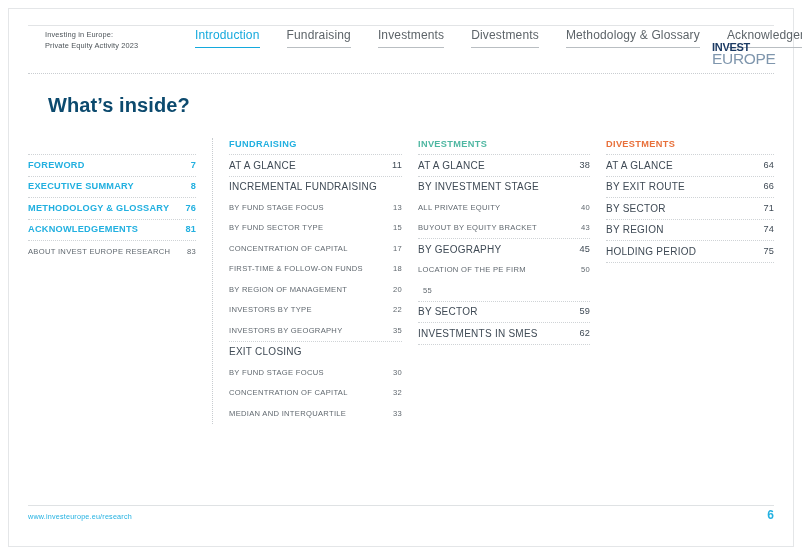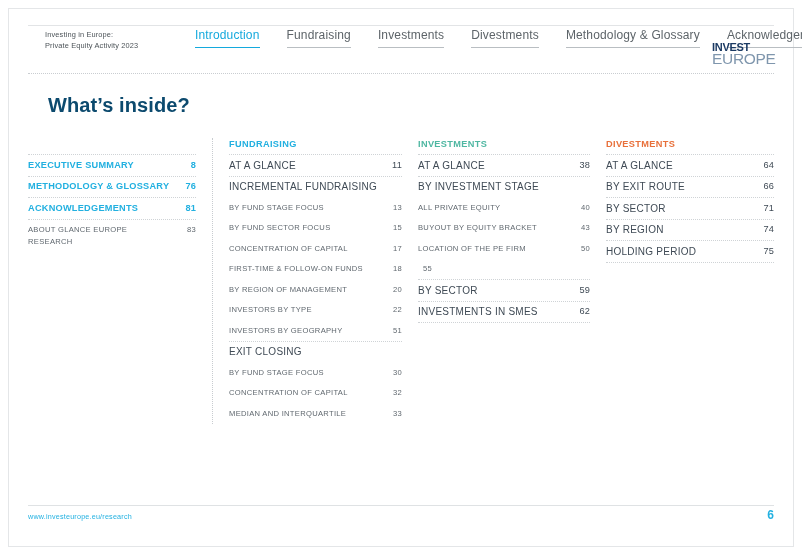--- a/index.html
+++ b/index.html
@@ -239,73 +239,77 @@
   </div>
 
   <div class="rule-under-header"></div>
 
   <h1 class="page-title">What’s inside?</h1>
 
   <div class="toc">
       <div class="col col-0">
         <div class="col-head">&nbsp;</div>
         <div class="row lvl-major-cy">
+          <span class="row-label">FOREWORD</span>
+          <span class="row-page">7</span>
+        </div>
+        <div class="row lvl-major-cy">
           <span class="row-label">EXECUTIVE SUMMARY</span>
           <span class="row-page">8</span>
         </div>
         <div class="row lvl-major-cy">
           <span class="row-label">METHODOLOGY &amp; GLOSSARY</span>
           <span class="row-page">76</span>
         </div>
         <div class="row lvl-major-cy">
           <span class="row-label">ACKNOWLEDGEMENTS</span>
           <span class="row-page">81</span>
         </div>
         <div class="row lvl-sub">
-          <span class="row-label">ABOUT GLANCE EUROPE RESEARCH</span>
+          <span class="row-label">ABOUT INVEST EUROPE RESEARCH</span>
           <span class="row-page">83</span>
         </div>
       </div>
       <div class="col col-1">
         <div class="col-head" style="color: rgb(34, 176, 224);">FUNDRAISING</div>
         <div class="row lvl-section">
           <span class="row-label">AT A GLANCE</span>
           <span class="row-page">11</span>
         </div>
         <div class="row lvl-section">
           <span class="row-label">INCREMENTAL FUNDRAISING</span>
           <span class="row-page"></span>
         </div>
         <div class="row lvl-sub no-rule">
           <span class="row-label">BY FUND STAGE FOCUS</span>
           <span class="row-page">13</span>
         </div>
         <div class="row lvl-sub no-rule">
-          <span class="row-label">BY FUND SECTOR FOCUS</span>
+          <span class="row-label">BY FUND SECTOR TYPE</span>
           <span class="row-page">15</span>
         </div>
         <div class="row lvl-sub no-rule">
           <span class="row-label">CONCENTRATION OF CAPITAL</span>
           <span class="row-page">17</span>
         </div>
         <div class="row lvl-sub no-rule">
           <span class="row-label">FIRST-TIME &amp; FOLLOW-ON FUNDS</span>
           <span class="row-page">18</span>
         </div>
         <div class="row lvl-sub no-rule">
           <span class="row-label">BY REGION OF MANAGEMENT</span>
           <span class="row-page">20</span>
         </div>
         <div class="row lvl-sub no-rule">
           <span class="row-label">INVESTORS BY TYPE</span>
           <span class="row-page">22</span>
         </div>
         <div class="row lvl-sub no-rule">
           <span class="row-label">INVESTORS BY GEOGRAPHY</span>
-          <span class="row-page">51</span>
+          <span class="row-page">35</span>
         </div>
         <div class="row lvl-section">
           <span class="row-label">EXIT CLOSING</span>
           <span class="row-page"></span>
         </div>
         <div class="row lvl-sub no-rule">
           <span class="row-label">BY FUND STAGE FOCUS</span>
           <span class="row-page">30</span>
         </div>
         <div class="row lvl-sub no-rule">
@@ -327,20 +331,24 @@
           <span class="row-label">BY INVESTMENT STAGE</span>
           <span class="row-page"></span>
         </div>
         <div class="row lvl-sub no-rule">
           <span class="row-label">ALL PRIVATE EQUITY</span>
           <span class="row-page">40</span>
         </div>
         <div class="row lvl-sub no-rule">
           <span class="row-label">BUYOUT BY EQUITY BRACKET</span>
           <span class="row-page">43</span>
+        </div>
+        <div class="row lvl-section">
+          <span class="row-label">BY GEOGRAPHY</span>
+          <span class="row-page">45</span>
         </div>
         <div class="row lvl-sub no-rule">
           <span class="row-label">LOCATION OF THE PE FIRM</span>
           <span class="row-page">50</span>
         </div>
         <div class="row lvl-sub no-rule align-center">
           <span class="row-page">55</span>
         </div>
         <div class="row lvl-section">
           <span class="row-label">BY SECTOR</span>

